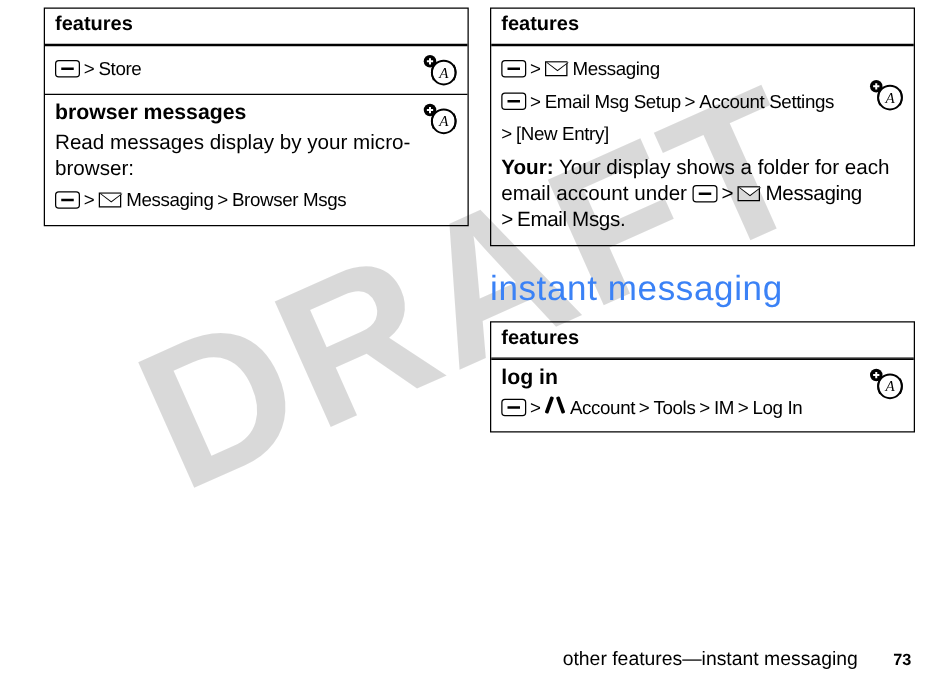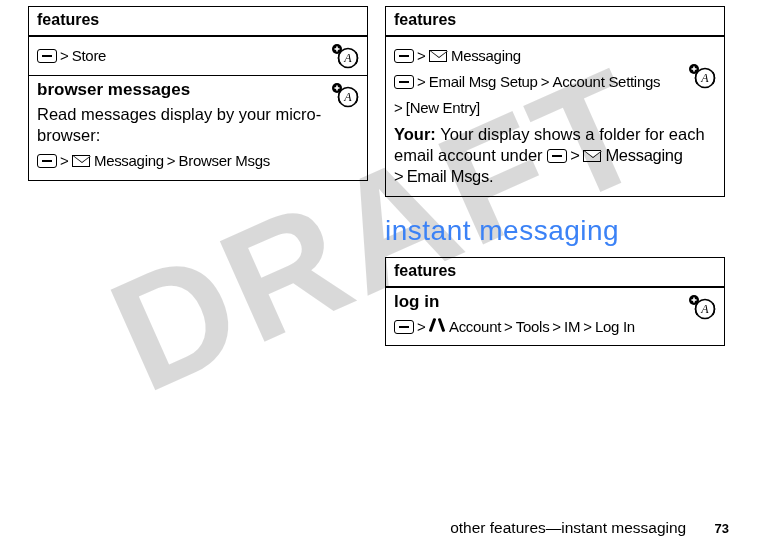--- a/index.html
+++ b/index.html
@@ -25,20 +25,21 @@
     pointer-events: none;
     user-select: none;
     z-index: 0;
   }
   .columns {
     display: flex;
     gap: 17px;
     padding: 6px 20px 0 28px;
     position: relative;
     z-index: 1;
+    justify-content: center;
   }
   .col { width: 340px; }
   .table {
     border: 1.5px solid #000;
     border-collapse: collapse;
     width: 100%;
     font-size: 16px;
   }
   .header-cell {
     border-bottom: 1.5px solid #000;

